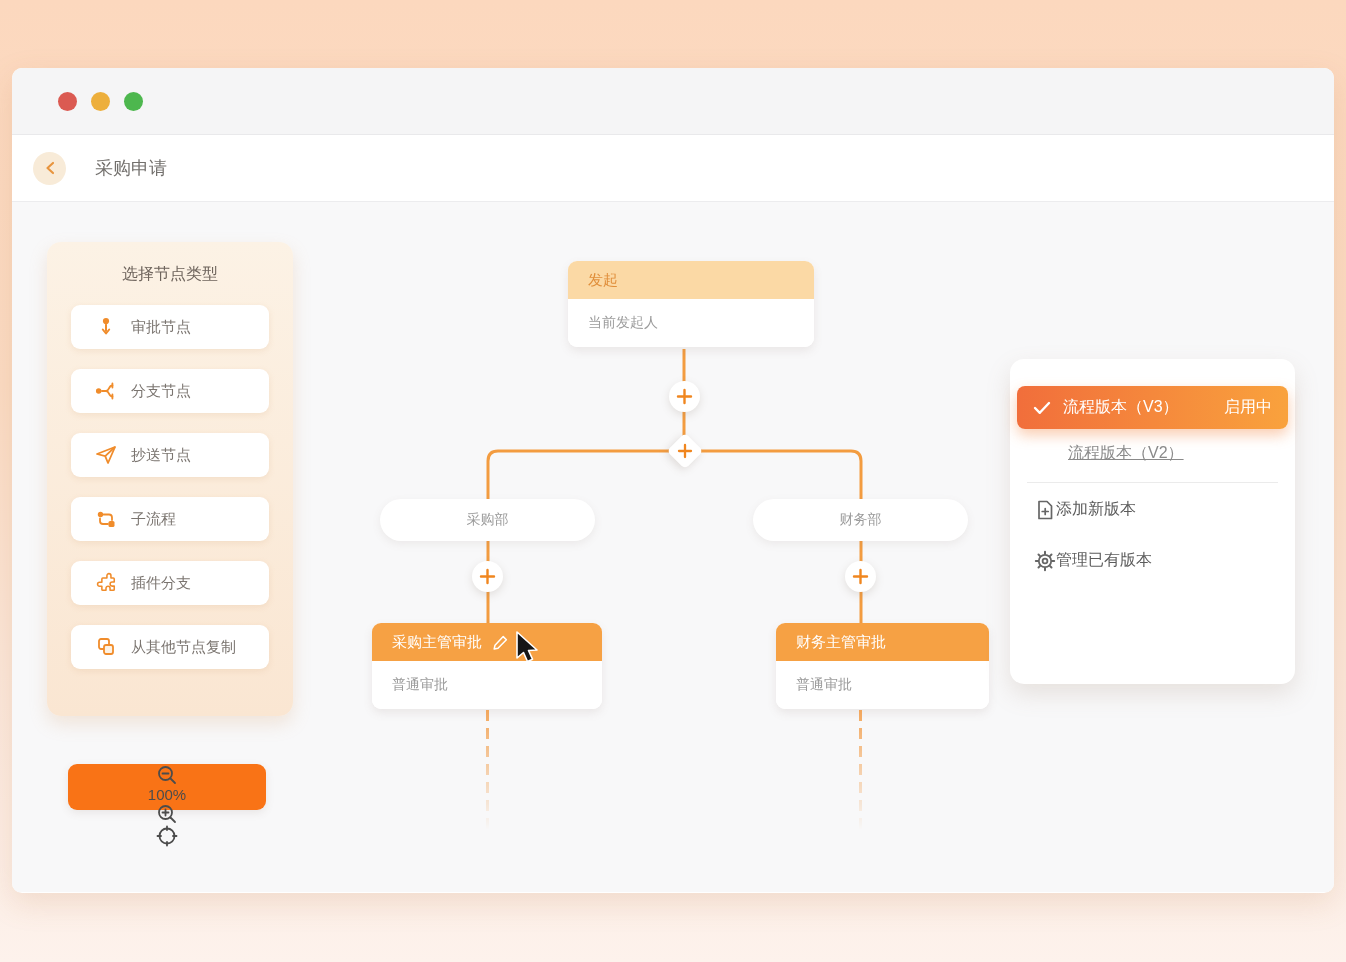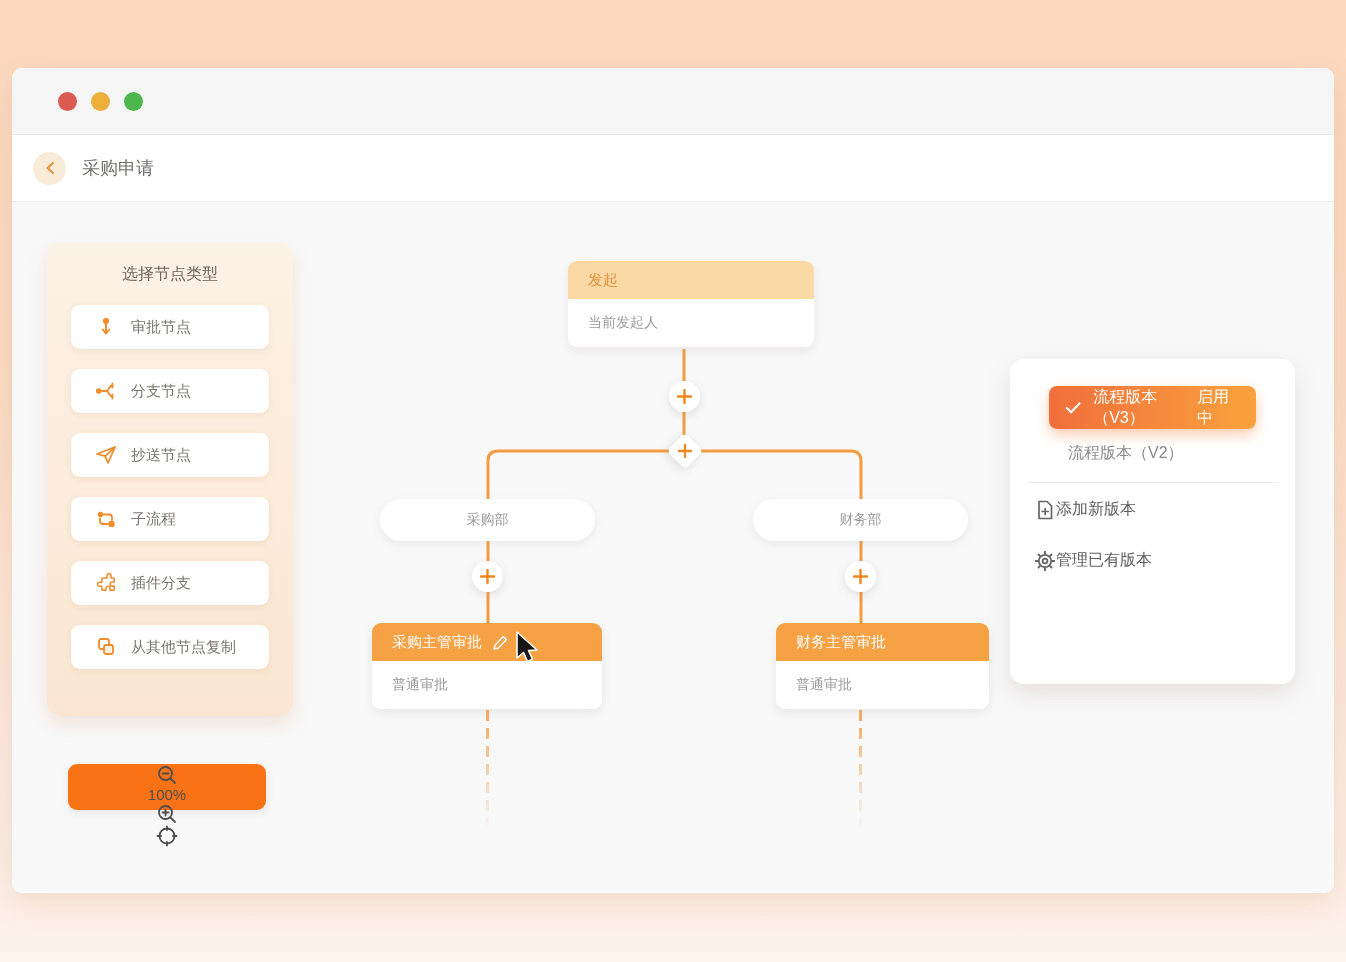--- a/index.html
+++ b/index.html
@@ -22,21 +22,21 @@
   .light.yellow{background:#EDAF3C;}
   .light.green{background:#4DB74E;}
   .navbar{
     height:67px;background:#fff;border-bottom:1px solid #ECECEE;
     display:flex;align-items:center;position:relative;box-sizing:border-box;
   }
   .back-btn{
     width:33px;height:33px;border-radius:50%;background:#F8EBD8;
     display:flex;align-items:center;justify-content:center;margin-left:21px;cursor:pointer;flex:0 0 auto;
   }
-  .nav-title{margin-left:16px;font-size:18px;color:#73706D;}
+  .nav-title{margin-left:29px;font-size:18px;color:#73706D;}
   .tabs{
     position:absolute;left:50%;top:0;transform:translateX(-50%);
     height:100%;display:flex;align-items:center;gap:48px;
   }
   .tab{font-size:18px;color:#434343;position:relative;height:100%;display:flex;align-items:center;cursor:pointer;white-space:nowrap;}
   .tab.active{color:#F4A13C;}
   .tab.active::after{
     content:"";position:absolute;left:-2px;right:-2px;bottom:0;height:4px;
     background:#F4A13C;border-radius:3px;
   }
@@ -99,28 +99,28 @@
     mask-image:linear-gradient(#000 0%,transparent 96%);
   }
   .cursor{position:absolute;z-index:30;}
 
   
   .vpanel{
     position:absolute;left:998px;top:157px;width:285px;height:325px;background:#fff;border-radius:14px;
     box-shadow:0 10px 24px rgba(150,120,100,.18);box-sizing:border-box;padding-top:27px;
   }
   .v-active{
-    margin:0 auto;width:207px;height:43px;border-radius:8px;
+    margin:0 auto;width:271px;height:43px;border-radius:8px;
     background:linear-gradient(90deg,#F16E3B 0%,#F9A23D 100%);
     box-shadow:0 6px 14px rgba(242,130,60,.40);
     display:flex;align-items:center;color:#fff;font-size:16px;box-sizing:border-box;padding:0 16px;cursor:pointer;
   }
   .v-active .v-label{margin-left:12px;}
   .v-active .v-status{margin-left:auto;}
-  .v-row{height:49px;display:flex;align-items:center;padding-left:58px;font-size:16px;color:#8A8A8A;cursor:pointer;}
+  .v-row{height:49px;display:flex;align-items:center;padding-left:58px;font-size:16px;color:#8A8A8A;cursor:pointer;text-decoration:underline;}
   .v-row:first-of-type{margin-top:5px;}
   .v-divider{height:1px;background:#EBEBEB;margin:4px 17px 0 17px;}
   .v-action{height:49px;display:flex;align-items:center;padding-left:24px;cursor:pointer;margin-top:2px;}
   .v-action .va-label{font-size:16px;color:#5C5C5C;}
   .va-icon{width:22px;height:22px;display:flex;align-items:center;justify-content:center;flex:0 0 auto;}
 </style>
 </head>
 <body>
 
 <div class="window">

